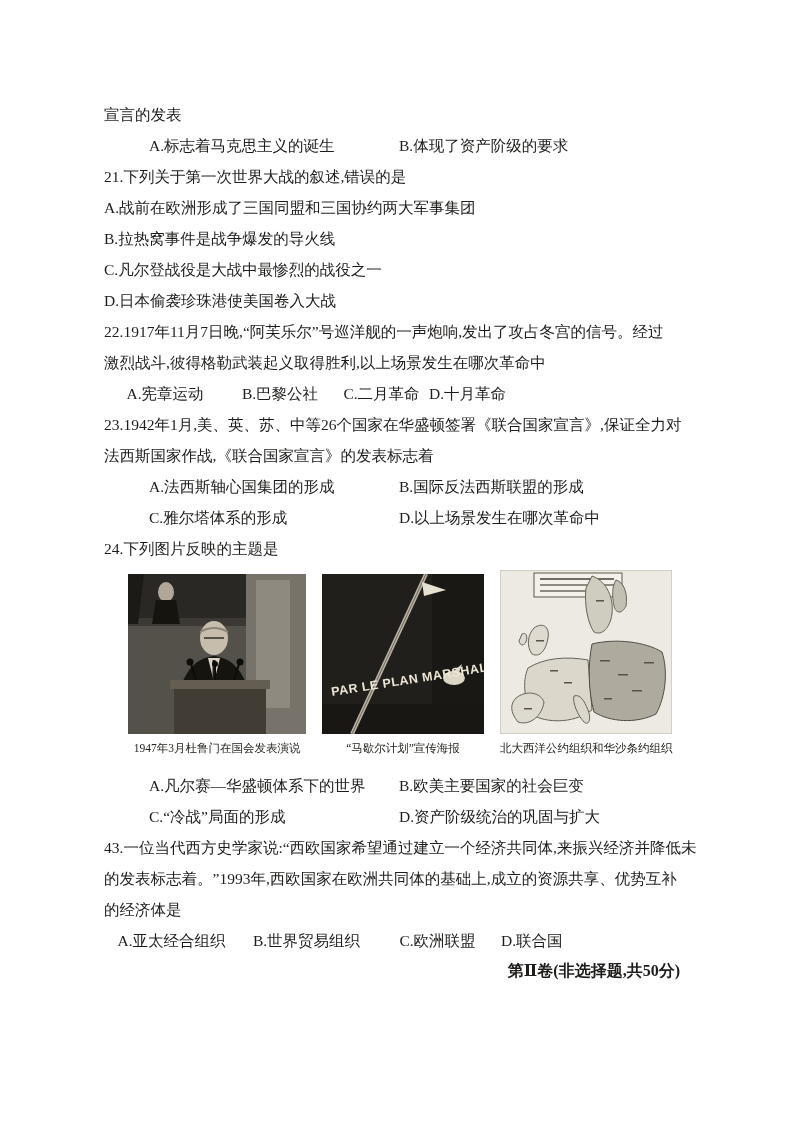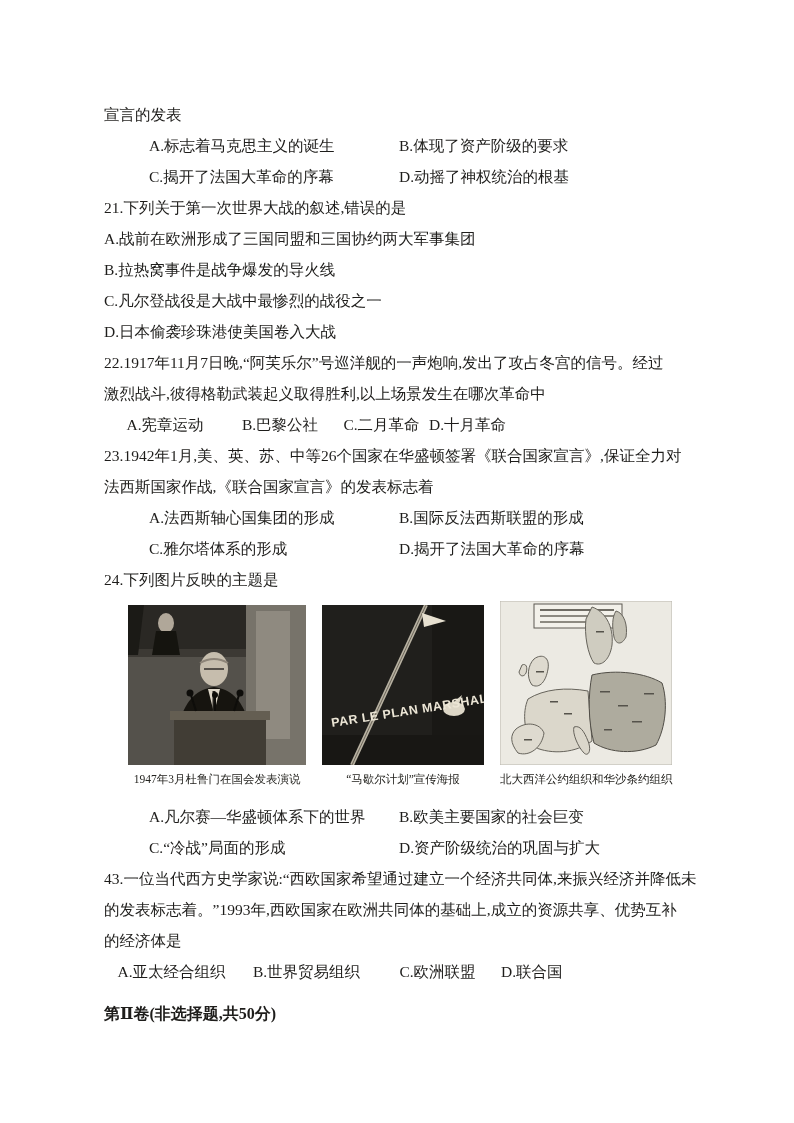--- a/index.html
+++ b/index.html
@@ -28,38 +28,34 @@
     display:flex; gap:16px; padding-left:24px;
     margin:6px 0 12px 0; align-items:flex-end;
   }
   figure { text-align:center; }
   figure svg { display:block; }
   figcaption {
     font-size:11.5px; line-height:20px; margin-top:4px;
     white-space:nowrap; color:#24231f;font-family:Liberation Serif, serif;
   }
   .footer {
-    text-align:left; font-weight:bold; font-size:16px;
-    margin-top:12px; line-height:30px;
+    text-align:right; font-weight:bold; font-size:16px;
+    line-height:30px;
   }
 </style>
 </head>
 <body>
 
 <div class="content">
 
   <div class="line">宣言的发表</div>
 
   <div class="line cols2">
     <span class="c1">A.标志着马克思主义的诞生</span>
     <span>B.体现了资产阶级的要求</span>
-  </div>
-  <div class="line cols2">
-    <span class="c1">C.揭开了法国大革命的序幕</span>
-    <span>D.动摇了神权统治的根基</span>
   </div>
 
   <div class="line">21.下列关于第一次世界大战的叙述,错误的是</div>
   <div class="line">A.战前在欧洲形成了三国同盟和三国协约两大军事集团</div>
   <div class="line">B.拉热窝事件是战争爆发的导火线</div>
   <div class="line">C.凡尔登战役是大战中最惨烈的战役之一</div>
   <div class="line">D.日本偷袭珍珠港使美国卷入大战</div>
 
   <div class="line">22.1917年11月7日晚,“阿芙乐尔”号巡洋舰的一声炮响,发出了攻占冬宫的信号。经过</div>
   <div class="line">激烈战斗,彼得格勒武装起义取得胜利,以上场景发生在哪次革命中</div>
@@ -71,21 +67,21 @@
   </div>
 
   <div class="line">23.1942年1月,美、英、苏、中等26个国家在华盛顿签署《联合国家宣言》,保证全力对</div>
   <div class="line">法西斯国家作战,《联合国家宣言》的发表标志着</div>
   <div class="line cols2">
     <span class="c1">A.法西斯轴心国集团的形成</span>
     <span>B.国际反法西斯联盟的形成</span>
   </div>
   <div class="line cols2">
     <span class="c1">C.雅尔塔体系的形成</span>
-    <span>D.揭开了法国大革命的序幕</span>
+    <span>D.以上场景发生在哪次革命中</span>
   </div>
 
   <div class="line">24.下列图片反映的主题是</div>
 
   <div class="figures">
 
     <figure>
       <svg width="178" height="160" viewBox="0 0 178 160">
         <rect width="178" height="160" fill="#54514b"></rect>
         <rect x="0" y="0" width="178" height="50" fill="#2a2824"></rect>

